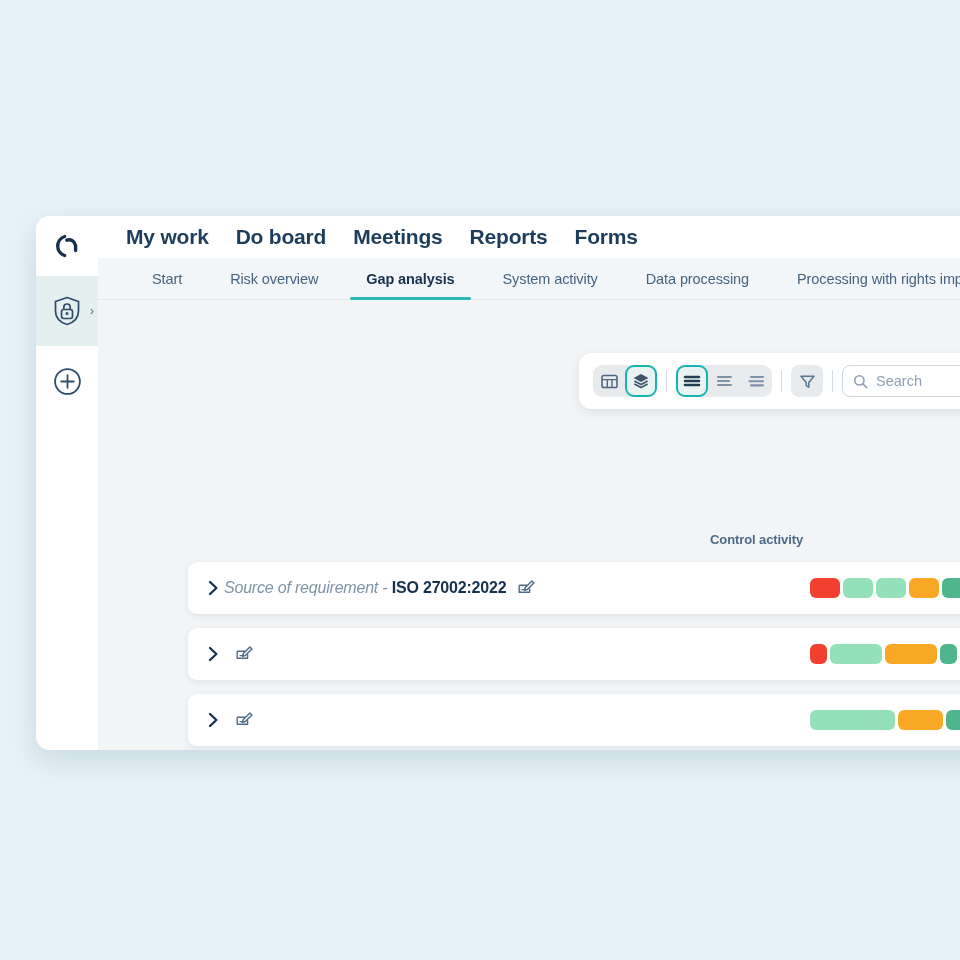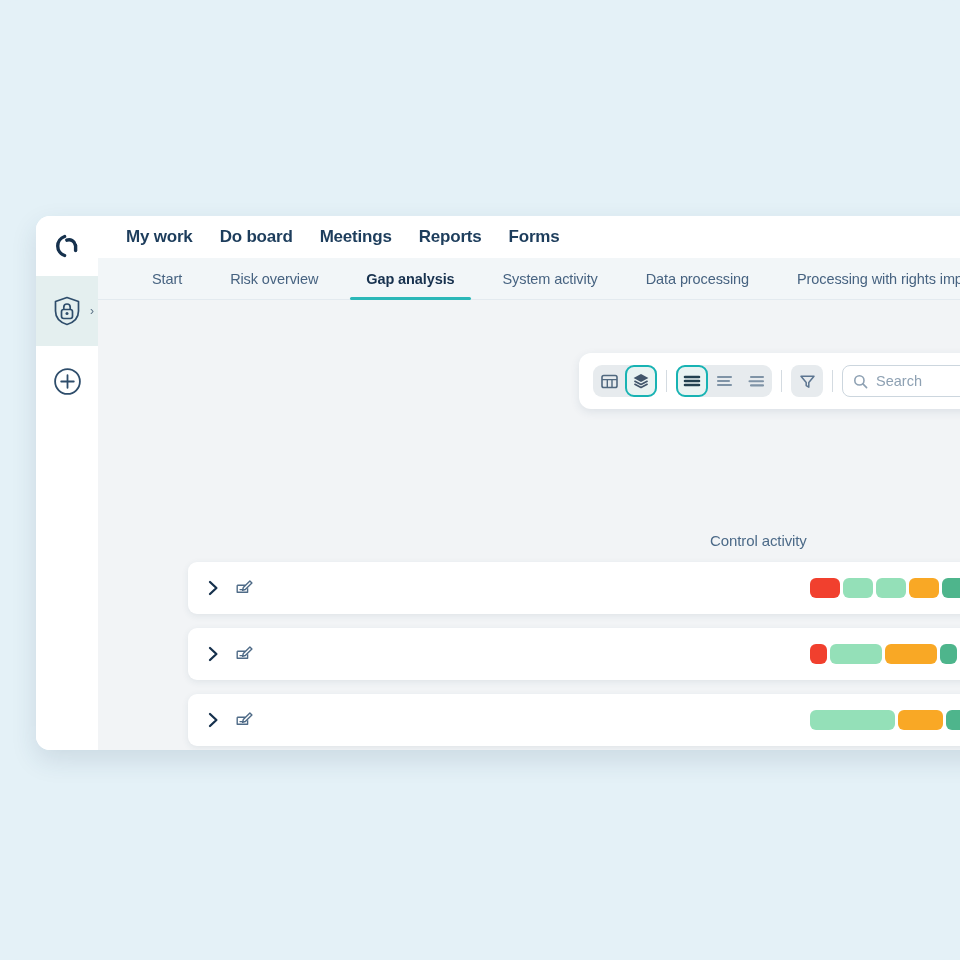--- a/index.html
+++ b/index.html
@@ -86,21 +86,21 @@
   #top-nav {
     height: 42px;
     flex: 0 0 42px;
     background: #ffffff;
     display: flex;
     align-items: center;
     padding-left: 28px;
     gap: 27px;
   }
   .topnav-item {
-    font-size: 17px;
+    font-size: 21px;
     font-weight: bold;
     color: #1d3d5c;
     letter-spacing: -0.2px;
     cursor: pointer;
     white-space: nowrap;
   }
 
   
   #sub-tabs {
     height: 42px;
@@ -226,22 +226,22 @@
     font-size: 14.5px;
     color: #8ea1b3;
     text-align: center;
   }
 
   
   #col-header {
     position: absolute;
     left: 612px;
     top: 232px;
-    font-size: 15px;
-    font-weight: normal;
+    font-size: 13px;
+    font-weight: bold;
     color: #4c6a88;
     letter-spacing: -0.1px;
   }
 
   #rows {
     position: absolute;
     left: 90px;
     top: 262px;
     right: -10px;
   }
@@ -414,20 +414,21 @@
 
         <div id="col-header">Control activity</div>
 
         <div id="rows">
             <div class="row-card">
               <div class="row-chevron">
                 <svg width="11" height="16" viewBox="0 0 11 16">
                   <path d="M2 2 L8.4 8 L2 14" fill="none" stroke="#16314d" stroke-width="2.3" stroke-linecap="round" stroke-linejoin="round"></path>
                 </svg>
               </div>
+              <div class="row-label"><span>Source of requirement - </span><b>ISO 27002:2022</b></div>
               <div class="row-edit">
                 <svg width="17" height="16" viewBox="0 0 17 16">
                   <path d="M1.2 5.2 H9.4 M1.2 5.2 V12.2 H11.6 V8.2" fill="none" stroke="#4f6b87" stroke-width="1.4" stroke-linejoin="round"></path>
                   <path d="M4 9.6 h2.6" stroke="#4f6b87" stroke-width="1.3" stroke-linecap="round"></path>
                   <path d="M13.9 0.9 L15.9 2.9 L9.3 9.5 L6.6 10.2 L7.3 7.5 Z" fill="none" stroke="#4f6b87" stroke-width="1.4" stroke-linejoin="round"></path>
                 </svg>
               </div>
               <div class="bars">
                 <div class="bar" style="width: 30px; background: rgb(241, 64, 46);"></div>
                 <div class="bar" style="width: 30px; background: rgb(148, 224, 184);"></div>

